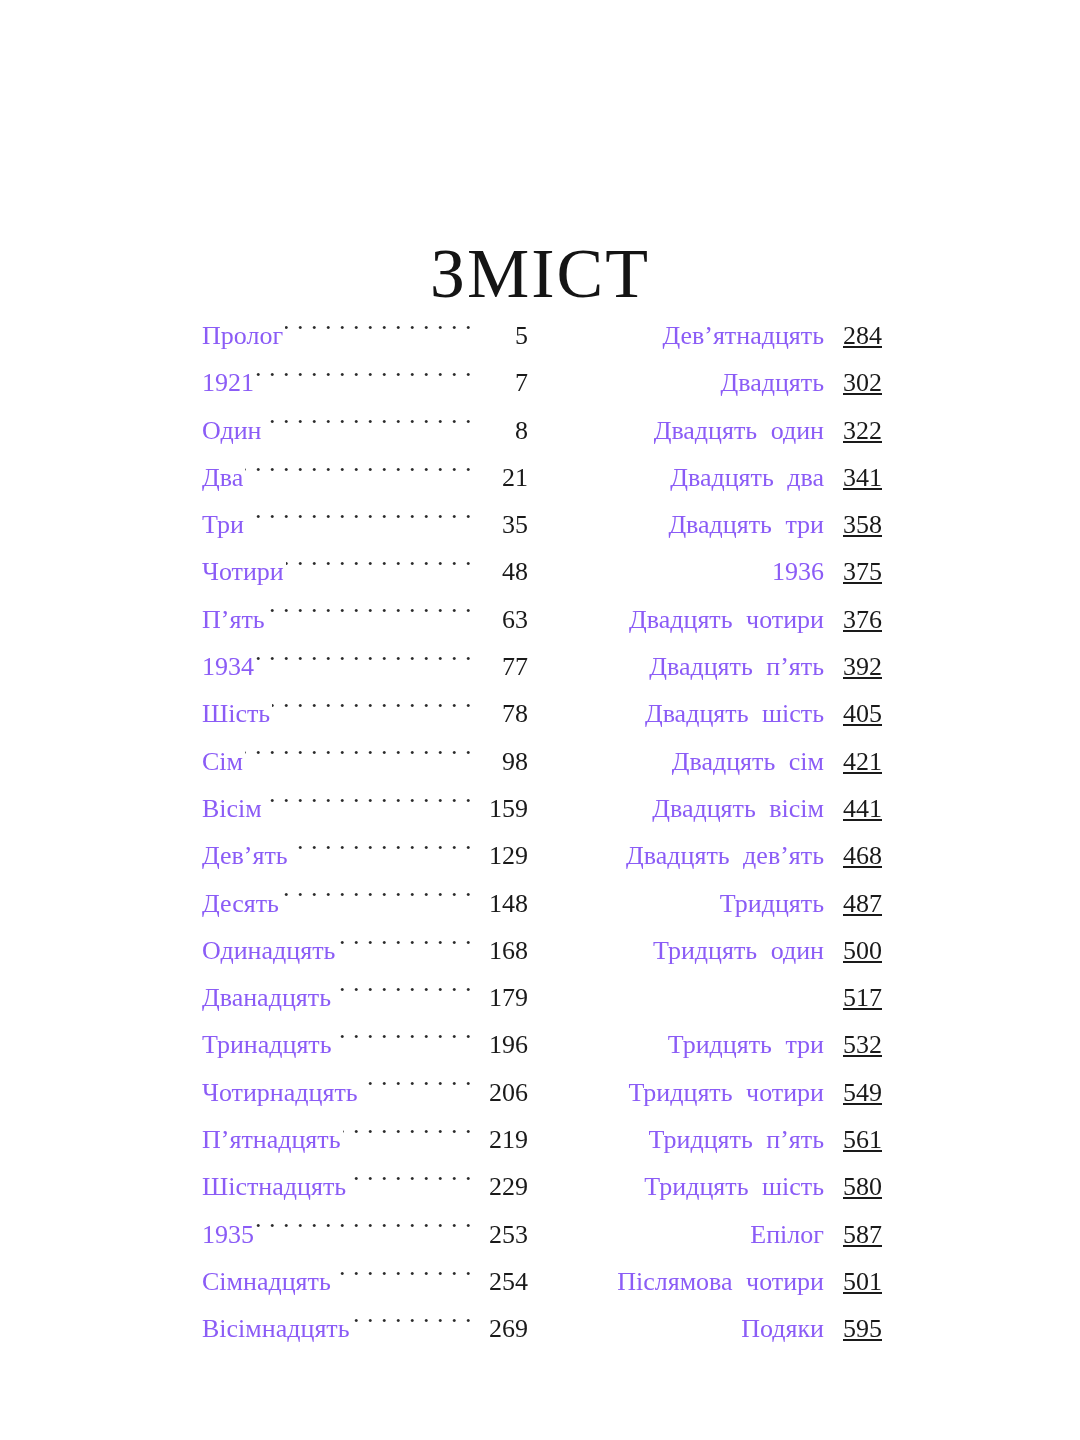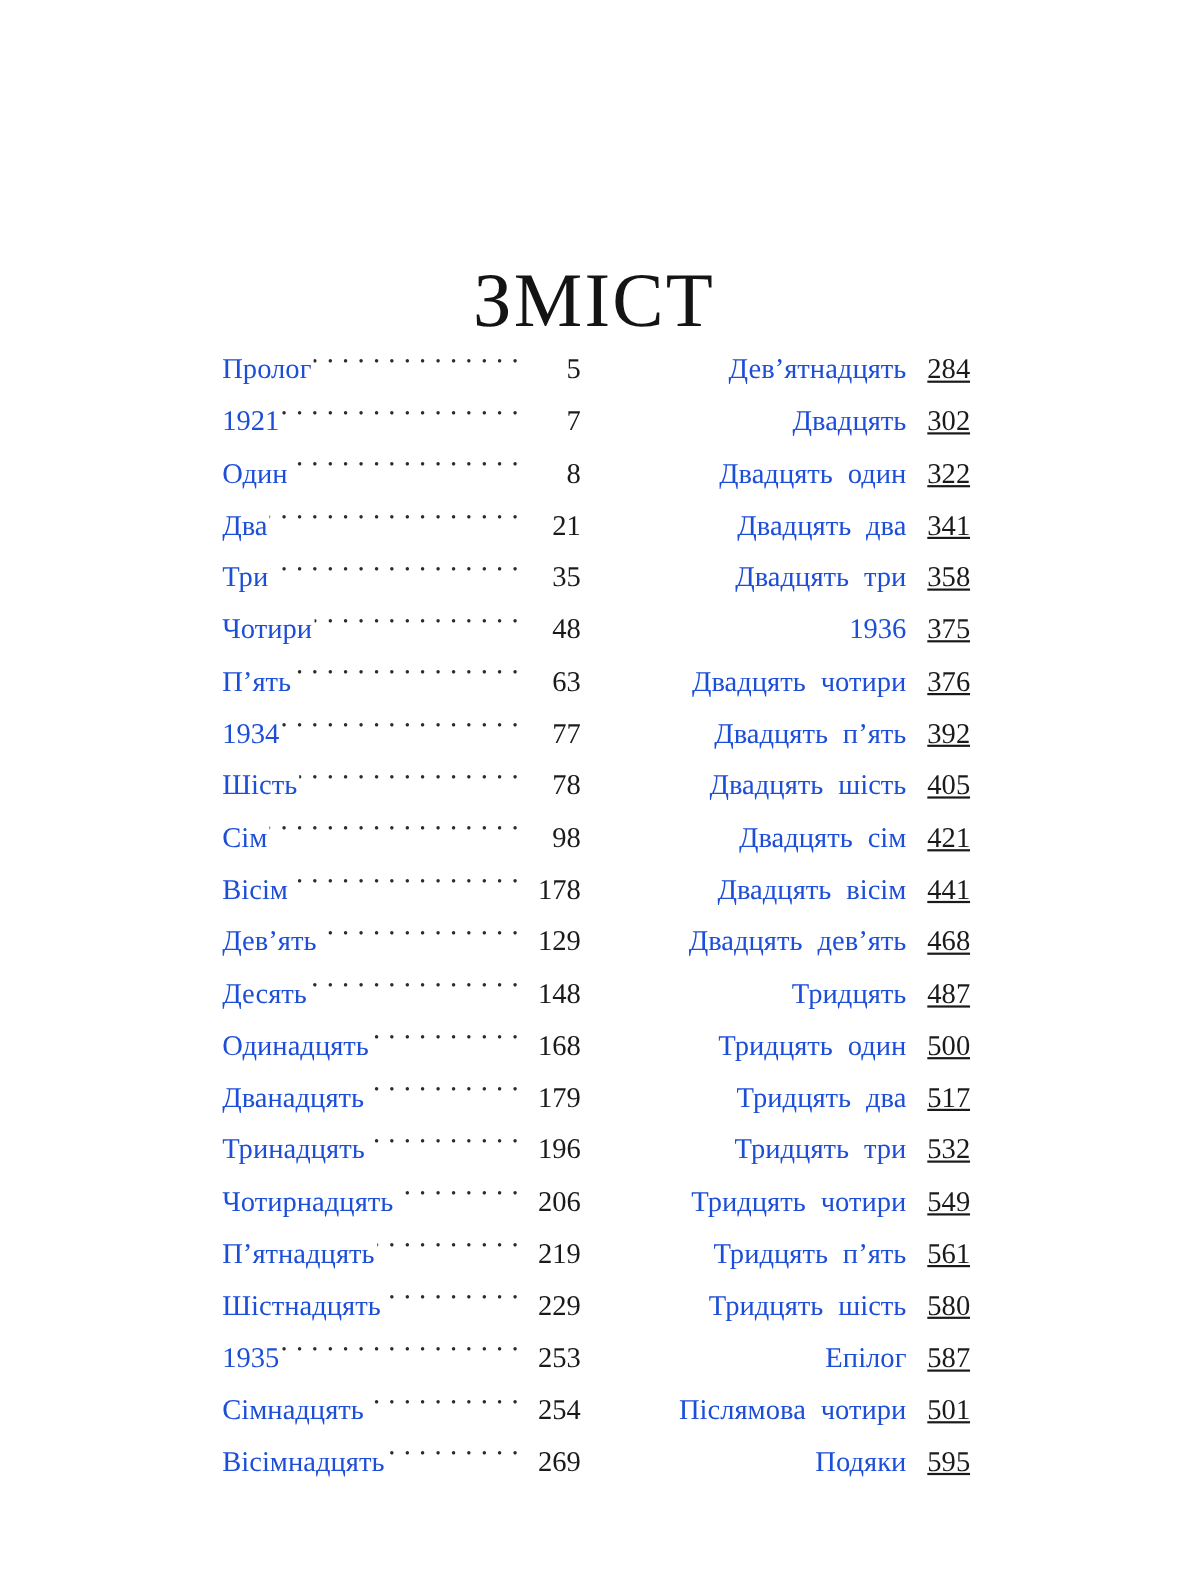--- a/index.html
+++ b/index.html
@@ -72,21 +72,21 @@
     align-items: baseline;
     height: 47.3px;
     font-size: 26px;
     line-height: 47.3px;
     white-space: nowrap;
     overflow: hidden;
   }
 
   .toc-label {
     flex: 0 0 auto;
-    color: #1d4ed8;
+    color: #8b5cf6;
   }
 
   .toc-column-right .toc-label {
     word-spacing: 7px;
   }
 
   .toc-leader {
     flex: 1 1 auto;
     overflow: hidden;
     min-width: 0;
@@ -182,21 +182,21 @@
           <span class="toc-page">78</span>
         </div>
         <div class="toc-row">
           <span class="toc-label">Сім</span>
           <span class="toc-leader"></span>
           <span class="toc-page">98</span>
         </div>
         <div class="toc-row">
           <span class="toc-label">Вісім</span>
           <span class="toc-leader"></span>
-          <span class="toc-page">178</span>
+          <span class="toc-page">159</span>
         </div>
         <div class="toc-row">
           <span class="toc-label">Дев’ять</span>
           <span class="toc-leader"></span>
           <span class="toc-page">129</span>
         </div>
         <div class="toc-row">
           <span class="toc-label">Десять</span>
           <span class="toc-leader"></span>
           <span class="toc-page">148</span>
@@ -313,21 +313,20 @@
           <span class="toc-label">Тридцять</span>
           <span class="toc-leader"></span>
           <span class="toc-page">487</span>
         </div>
         <div class="toc-row">
           <span class="toc-label">Тридцять один</span>
           <span class="toc-leader"></span>
           <span class="toc-page">500</span>
         </div>
         <div class="toc-row">
-          <span class="toc-label">Тридцять два</span>
           <span class="toc-leader"></span>
           <span class="toc-page">517</span>
         </div>
         <div class="toc-row">
           <span class="toc-label">Тридцять три</span>
           <span class="toc-leader"></span>
           <span class="toc-page">532</span>
         </div>
         <div class="toc-row">
           <span class="toc-label">Тридцять чотири</span>

